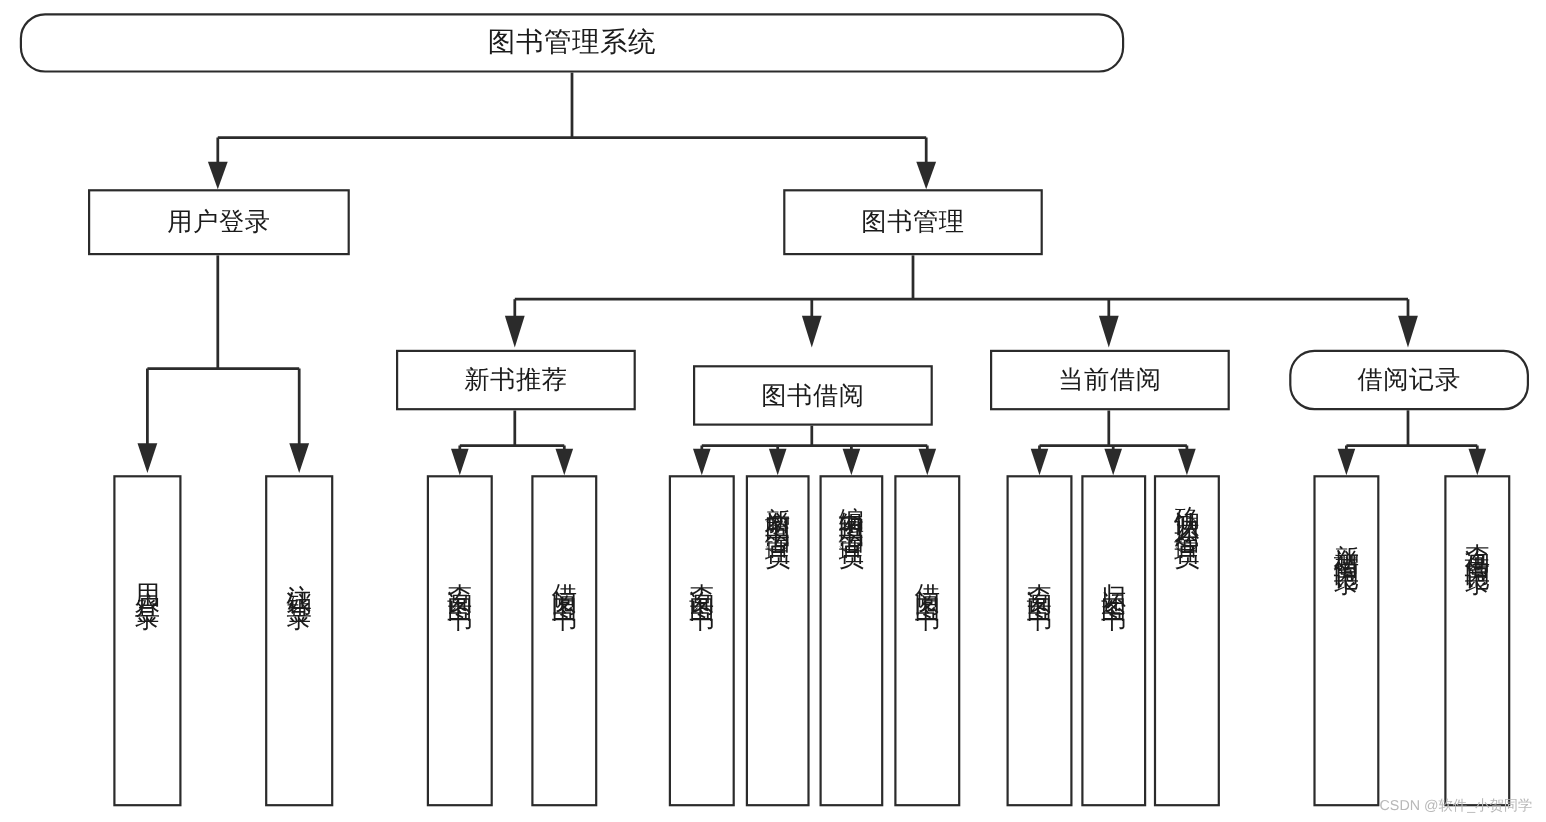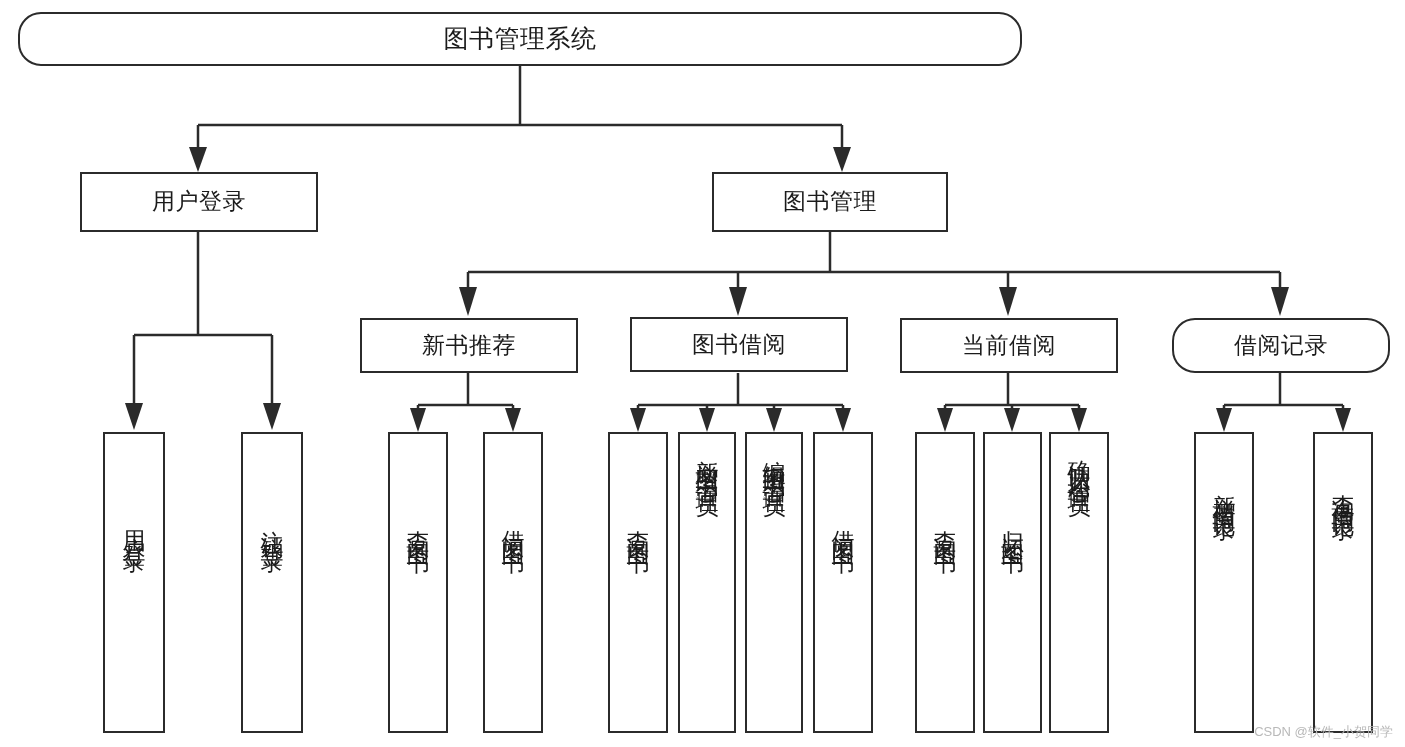--- a/index.html
+++ b/index.html
@@ -170,21 +170,21 @@
   <div class="node-box node-l2" style="left:80px; top:172px; width:238px; height:60px;">
     <span class="node-label">用户登录</span>
   </div>
   <div class="node-box node-l3" style="left:360px; top:318px; width:218px; height:55px;">
     <span class="node-label">新书推荐</span>
   </div>
 
   <div class="node-box node-l2" style="left:712px; top:172px; width:236px; height:60px;">
     <span class="node-label">图书管理</span>
   </div>
-  <div class="node-box node-l3" style="left:630px; top:317px; width:218px; height:55px;">
+  <div class="node-box node-l3" style="left:630px; top:332px; width:218px; height:55px;">
     <span class="node-label">图书借阅</span>
   </div>
   <div class="node-box node-l3" style="left:900px; top:318px; width:218px; height:55px;">
     <span class="node-label">当前借阅</span>
   </div>
   <div class="node-box node-l3" style="left:1172px; top:318px; width:218px; height:55px;border-radius:23px;">
     <span class="node-label">借阅记录</span>
   </div>
 
   <div class="node-box node-leaf" style="left:103px; top:432px; width:62px; height:301px; padding-top:78px;">

